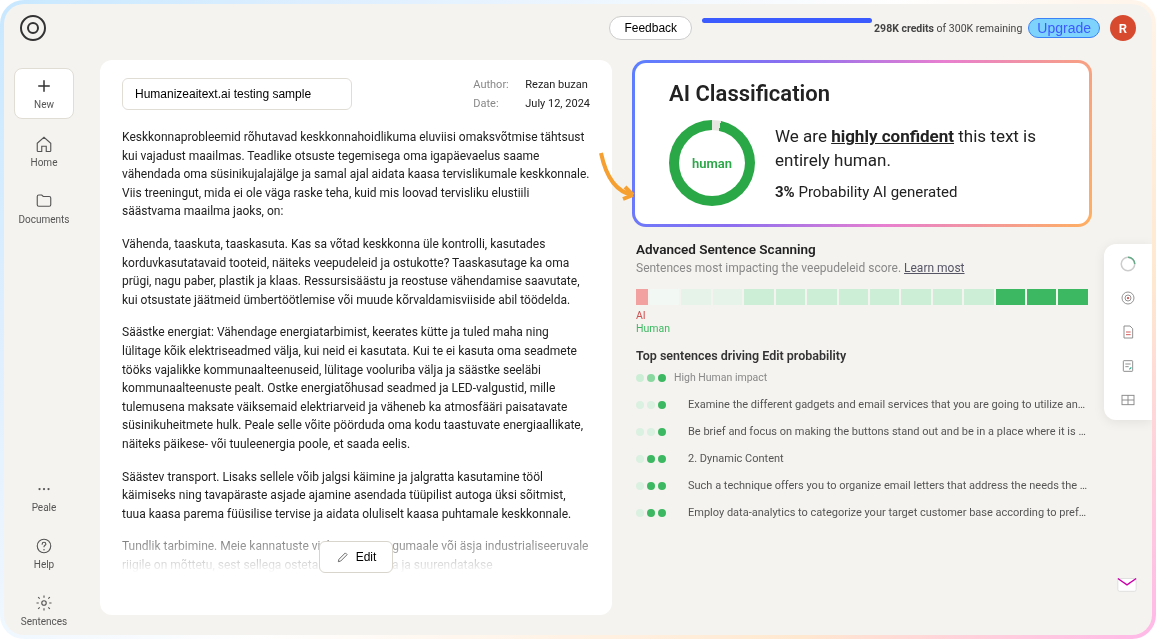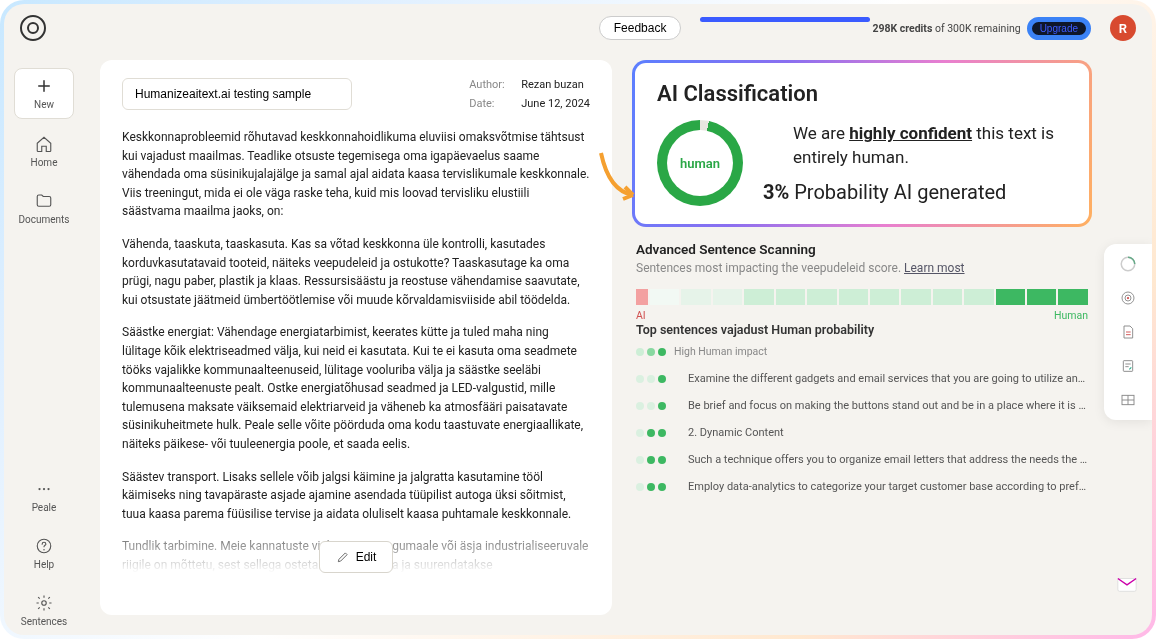--- a/index.html
+++ b/index.html
@@ -6,28 +6,28 @@
 body { font-family: -apple-system, BlinkMacSystemFont, "Segoe UI", Roboto, sans-serif; background: #fff; width: 1156px; height: 639px; overflow: hidden; position: relative; }
 
 
 .frame-outer { position: absolute; inset: 0; border-radius: 24px; background: linear-gradient(135deg, #c8e8ff 0%, #dfefff 20%, #fff 50%, #ffe8d0 80%, #ffb8e8 100%); padding: 4px; }
 .frame-inner { width: 100%; height: 100%; background: #f5f3ef; border-radius: 20px; position: relative; overflow: hidden; }
 
 
 .topbar { position: absolute; top: 0; left: 0; right: 0; height: 48px; display: flex; align-items: center; padding: 0 16px; }
 .logo { width: 26px; height: 26px; border: 2px solid #333; border-radius: 50%; display: flex; align-items: center; justify-content: center; font-size: 12px; font-weight: 700; }
 .logo-inner { width: 12px; height: 12px; border: 2px solid #333; border-radius: 50%; }
-.topbar-right { margin-left: auto; display: flex; align-items: center; gap: 19px; }
+.topbar-right { margin-left: auto; display: flex; align-items: center; gap: 10px; }
 .feedback-btn { border: 1px solid #ccc; background: #fff; border-radius: 20px; padding: 4px 14px; font-size: 12px; }
 .credits-block { display: flex; flex-direction: row; align-items: flex-start; gap: 2px; }
 .credits-bar { width: 170px; height: 5px; background: #3b5bff; border-radius: 3px; }
 .credits-row { display: flex; align-items: center; gap: 6px; }
 .credits-text { font-size: 10.5px; color: #444; }
 .credits-text b { font-weight: 700; }
-.upgrade-btn { border: 5px solid #3b82f6; color: #3b5bff; background: #0f172a; border-radius: 12px; padding: 1px 8px; font-size: 10px; }
+.upgrade-btn { border: 1px solid #3b82f6; color: #3b5bff; background: #7dd3fc; border-radius: 12px; padding: 1px 8px; font-size: 14px; }
 .avatar { width: 26px; height: 26px; border-radius: 50%; background: #d84a2f; color: #fff; display: flex; align-items: center; justify-content: center; font-size: 13px; font-weight: 600; }
 
 
 .sidebar { position: absolute; top: 48px; left: 0; bottom: 0; width: 80px; display: flex; flex-direction: column; align-items: center; padding-top: 16px; gap: 8px; }
 .sb-item { display: flex; flex-direction: column; align-items: center; gap: 4px; padding: 8px 4px; width: 60px; border-radius: 8px; }
 .sb-item.boxed { background: #fff; border: 1px solid #e0ddd5; }
 .sb-icon { width: 18px; height: 18px; color: #555; }
 .sb-label { font-size: 10px; color: #555; }
 .sb-spacer { flex: 1; }
 
@@ -42,45 +42,45 @@
 .doc-meta-row { display: flex; gap: 10px; margin-bottom: 6px; }
 .doc-meta-label { color: #888; width: 42px; }
 .doc-meta-val { color: #222; }
 .doc-body { flex: 1; overflow: hidden; position: relative; font-size: 12px; line-height: 1.55; color: #222; }
 .doc-body p { margin-bottom: 14px; }
 .doc-fade { position: absolute; bottom: 0; left: 0; right: 0; height: 80px; background: linear-gradient(180deg, rgba(255,255,255,0) 0%, #fff 70%); display: flex; align-items: center; justify-content: center; }
 .edit-btn { border: 1px solid #d8d5cd; background: #fff; border-radius: 6px; padding: 8px 16px; font-size: 12px; display: flex; align-items: center; gap: 6px; }
 
 
 .classpanel { width: 460px; display: flex; flex-direction: column; }
-.classcard { border: 3px solid transparent; border-radius: 14px; background: linear-gradient(#fff,#fff) padding-box, linear-gradient(110deg, #5b7fff 0%, #8a6ff0 30%, #e87fd0 60%, #ffb060 100%) border-box; padding: 18px 22px; position: relative; }
+.classcard { border: 3px solid transparent; border-radius: 14px; background: linear-gradient(#fff,#fff) padding-box, linear-gradient(110deg, #5b7fff 0%, #8a6ff0 30%, #e87fd0 60%, #ffb060 100%) border-box; padding: 18px 34px; position: relative; }
 .class-title { font-size: 22px; font-weight: 600; color: #222; margin-bottom: 14px; }
 .class-row { display: flex; align-items: center; gap: 20px; }
 .gauge { width: 86px; height: 86px; position: relative; flex-shrink: 0; }
 .gauge-ring { width: 86px; height: 86px; border-radius: 50%; background: conic-gradient(#e8e6e0 0deg 12deg, #2aa746 12deg 360deg); display: flex; align-items: center; justify-content: center; }
 .gauge-inner { width: 66px; height: 66px; border-radius: 50%; background: #fff; display: flex; align-items: center; justify-content: center; color: #2aa746; font-size: 13px; font-weight: 600; }
 .class-text { flex: 1; }
-.class-sentence { font-size: 17px; color: #222; margin-bottom: 10px; line-height: 1.4; margin-left: 30px; }
+.class-sentence { font-size: 17px; color: #222; margin-bottom: 10px; line-height: 1.4; }
 .class-sentence .u { font-weight: 700; text-decoration: underline; }
-.class-prob { font-size: 20px; color: #222; }
+.class-prob { font-size: 15px; color: #222; }
 .class-prob b { font-weight: 700; }
 .arrow { position: absolute; top: 88px; left: -36px; pointer-events: none; }
 
 
 .adv-section { padding: 14px 4px 4px; }
 .adv-title { font-size: 13.5px; font-weight: 600; color: #222; margin-bottom: 4px; }
 .adv-sub { font-size: 12px; color: #888; margin-bottom: 14px; }
 .adv-sub a { color: #556; text-decoration: underline; }
 .scanbar { display: flex; gap: 2px; height: 16px; margin-bottom: 4px; }
 .scanseg { flex: 1; background: #cdeed6; }
 .scanseg.deep { background: #3db862; }
 .scanseg.light { background: #e6f3e9; }
 .scanseg.vlight { background: #f2f9f4; }
 .scanseg.ai { background: #f3a0a0; flex: 0 0 12px; }
-.scanlabels { display: flex; justify-content: space-between; font-size: 10.5px; margin-bottom: 0; }
+.scanlabels { display: flex; justify-content: space-between; font-size: 10.5px; margin-bottom: 13px; flex-direction: column; }
 .scanlabels .ai-l { color: #d05050; }
 .scanlabels .hu-l { color: #3db862; }
 
 .top-sent-title { font-size: 12.5px; font-weight: 600; color: #333; margin-bottom: 8px; }
 .impact-legend { display: flex; align-items: center; gap: 8px; font-size: 10.5px; color: #888; margin-bottom: 14px; }
 .dots { display: flex; gap: 3px; }
 .dot { width: 8px; height: 8px; border-radius: 50%; }
 .d1 { background: #cdeed6; } .d2 { background: #88d8a0; } .d3 { background: #3db862; }
 
 .sent-list { display: flex; flex-direction: column; gap: 14px; }
@@ -172,21 +172,21 @@
     <div class="docpanel">
       <div class="doc-header">
         <input class="doc-title-input" value="Humanizeaitext.ai testing sample" style="">
         <div class="doc-meta">
           <div class="doc-meta-row">
                 <span class="doc-meta-label">Author:</span>
                 <span class="doc-meta-val">Rezan buzan</span>
               </div>
           <div class="doc-meta-row">
                 <span class="doc-meta-label">Date:</span>
-                <span class="doc-meta-val">June 12, 2024</span>
+                <span class="doc-meta-val">July 12, 2024</span>
               </div>
         </div>
       </div>
       <div class="doc-body">
         <p>Keskkonnaprobleemid rõhutavad keskkonnahoidlikuma eluviisi omaksvõtmise tähtsust kui vajadust maailmas. Teadlike otsuste tegemisega oma igapäevaelus saame vähendada oma süsinikujalajälge ja samal ajal aidata kaasa tervislikumale keskkonnale. Viis treeningut, mida ei ole väga raske teha, kuid mis loovad tervisliku elustiili säästvama maailma jaoks, on:</p>
         <p>Vähenda, taaskuta, taaskasuta. Kas sa võtad keskkonna üle kontrolli, kasutades korduvkasutatavaid tooteid, näiteks veepudeleid ja ostukotte? Taaskasutage ka oma prügi, nagu paber, plastik ja klaas. Ressursisäästu ja reostuse vähendamise saavutate, kui otsustate jäätmeid ümbertöötlemise või muude kõrvaldamisviiside abil töödelda.</p>
         <p>Säästke energiat: Vähendage energiatarbimist, keerates kütte ja tuled maha ning lülitage kõik elektriseadmed välja, kui neid ei kasutata. Kui te ei kasuta oma seadmete tööks vajalikke kommunaalteenuseid, lülitage vooluriba välja ja säästke seeläbi kommunaalteenuste pealt. Ostke energiatõhusad seadmed ja LED-valgustid, mille tulemusena maksate väiksemaid elektriarveid ja väheneb ka atmosfääri paisatavate süsinikuheitmete hulk. Peale selle võite pöörduda oma kodu taastuvate energiaallikate, näiteks päikese- või tuuleenergia poole, et saada eelis.</p>
         <p>Säästev transport. Lisaks sellele võib jalgsi käimine ja jalgratta kasutamine tööl käimiseks ning tavapäraste asjade ajamine asendada tüüpilist autoga üksi sõitmist, tuua kaasa parema füüsilise tervise ja aidata oluliselt kaasa puhtamale keskkonnale.</p>
         <p>Tundlik tarbimine. Meie kannatuste viskamine arengumaale või äsja industrialiseeruvale riigile on mõttetu, sest sellega ostetakse ainult aega ja suurendatakse eksponentsiaalselt</p>
         <div class="doc-fade">
@@ -245,21 +245,21 @@
               <div class="scanseg"></div>
           <div class="scanseg deep"></div>
               <div class="scanseg deep"></div>
               <div class="scanseg deep"></div>
         </div>
         <div class="scanlabels">
           <span class="ai-l">AI</span>
           <span class="hu-l">Human</span>
         </div>
 
-        <div class="top-sent-title">Top sentences vajadust Human probability</div>
+        <div class="top-sent-title">Top sentences driving Edit probability</div>
         <div class="impact-legend">
           <div class="dots">
                 <div class="dot d1"></div>
                 <div class="dot d2"></div>
                 <div class="dot d3"></div>
               </div>
           <span>High Human impact</span>
         </div>
 
         <div class="sent-list">

